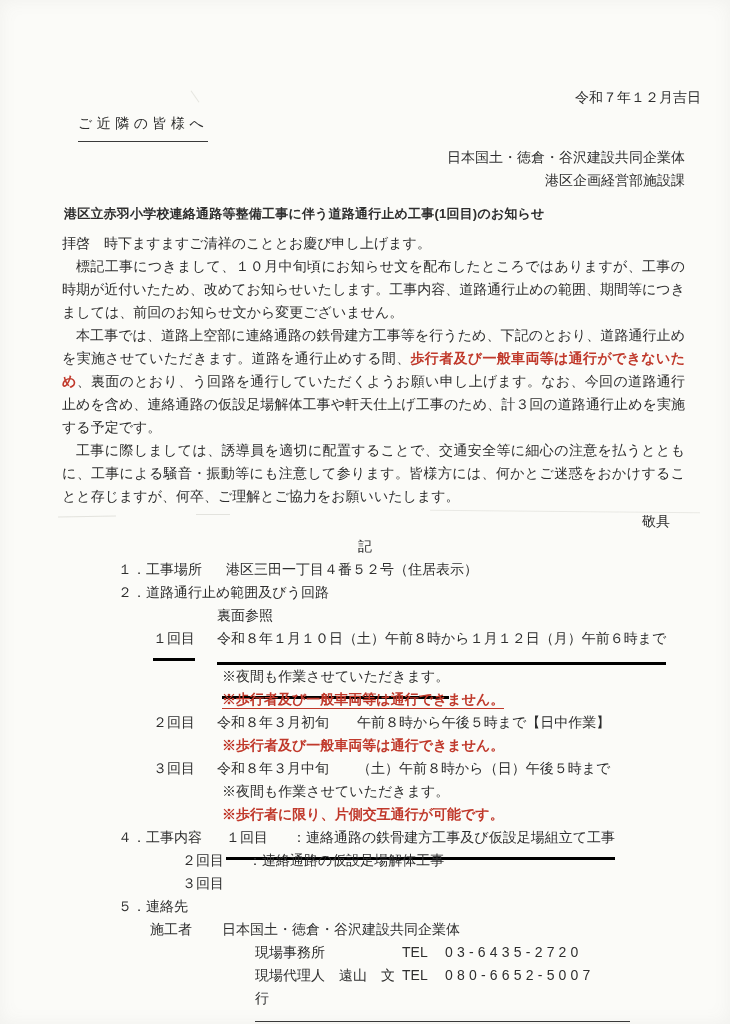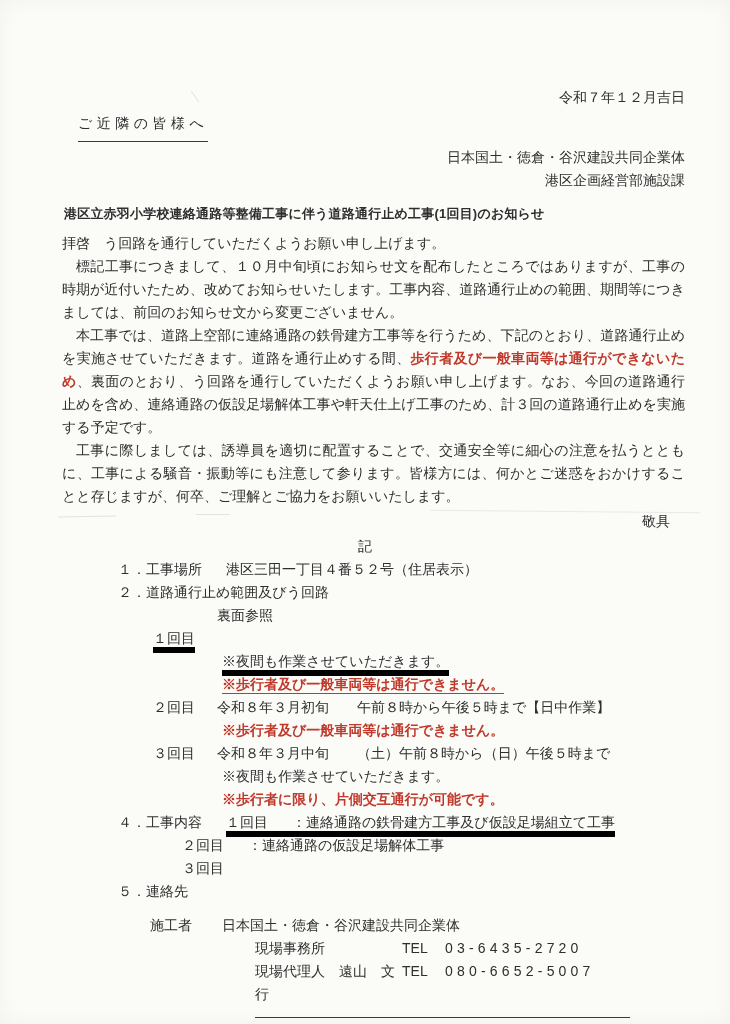--- a/index.html
+++ b/index.html
@@ -6,47 +6,47 @@
   body{
     width:730px;height:1024px;overflow:hidden;
     background:#fbfbf8;
     color:#2e2e2e;
     font-family:"Liberation Serif","DejaVu Serif",serif;
     font-size:14px;
     -webkit-font-smoothing:antialiased;
   }
   .page{position:relative;width:730px;height:1024px;box-shadow:inset 0 0 18px rgba(120,120,110,.08);}
   
-  .date{padding-top:86px;text-align:right;margin-right:45px;line-height:23px;}
+  .date{padding-top:86px;text-align:right;margin-right:29px;line-height:23px;}
   .salutation{margin:6px 0 0 78px;display:inline-block;letter-spacing:.32em;
     border-bottom:1.5px solid #3a3a3a;padding-bottom:8px;line-height:18px;}
   .sender{text-align:right;margin-right:45px;line-height:23px;margin-top:4px;}
   .title{margin:10px 0 6px 64px;font-family:"Liberation Sans","DejaVu Sans",sans-serif;
     font-weight:bold;font-size:13px;letter-spacing:.2px;line-height:24px;}
   
   .para{margin:0 45px 0 62px;line-height:23px;text-align:justify;}
   .para.indent{text-indent:1em;}
   .red{color:#c0392b;}
   .bold{font-weight:bold;}
   .closing{text-align:right;margin-right:60px;line-height:23px;margin-top:2px;}
   .record-mark{text-align:center;line-height:23px;margin-top:2px;}
   
   .num-item{margin-left:118px;line-height:23px;display:flex;}
   .item-gap{margin-left:24px;}
   .sub-center{margin-left:217px;line-height:23px;}
   .warn{border-bottom:1.5px solid #c0392b;padding-bottom:1px;margin-left:2px;}
   .sched-row{margin-left:153px;line-height:23px;display:flex;}
   .sched-label{width:64px;flex:none;}
-  .u-black{border-bottom:6px solid #000000;padding-bottom:1px;}
+  .u-black{border-bottom:3px solid #000000;padding-bottom:12px;}
   .u-red{border-bottom:1px solid #c0392b;padding-bottom:1px;}
   .note-row{margin-left:222px;line-height:23px;}
   .works-row{margin-left:182px;line-height:23px;display:flex;}
   .works-label{width:66px;flex:none;}
   
-  .role-row{margin-left:150px;line-height:23px;display:flex;margin-top:11px;}
+  .role-row{margin-left:150px;line-height:23px;display:flex;}
   .role{width:72px;flex:none;}
   .contact-row{margin-left:255px;line-height:23px;display:flex;width:375px;}
   .contact-left{width:147px;flex:none;}
   .tel-label{width:43px;flex:none;font-family:"Liberation Sans","DejaVu Sans",sans-serif;}
   .tel{letter-spacing:.3em;font-family:"Liberation Sans","DejaVu Sans",sans-serif;}
   .u-row{border-bottom:1px solid #3a3a3a;padding-bottom:11px;}
   
   .artifact{position:absolute;background:#cfcfc8;height:1px;opacity:.55;}
   .a1{left:58px;top:516px;width:58px;transform:rotate(-1.2deg);}
   .a2{left:196px;top:514px;width:34px;}
@@ -69,21 +69,21 @@
     <span class="salutation">ご近隣の皆様へ</span>
   </div>
 
   <div class="sender">
     <div>日本国土・徳倉・谷沢建設共同企業体</div>
     <div>港区企画経営部施設課</div>
   </div>
 
   <div class="title">港区立赤羽小学校連絡通路等整備工事に伴う道路通行止め工事(1回目)のお知らせ</div>
 
-  <p class="para">拝啓　う回路を通行していただくようお願い申し上げます。</p>
+  <p class="para">拝啓　時下ますますご清祥のこととお慶び申し上げます。</p>
   <p class="para indent">標記工事につきまして、１０月中旬頃にお知らせ文を配布したところではありますが、工事の時期が近付いたため、改めてお知らせいたします。工事内容、道路通行止めの範囲、期間等につきましては、前回のお知らせ文から変更ございません。</p>
   <p class="para indent"><span>本工事では、道路上空部に連絡通路の鉄骨建方工事等を行うため、下記のとおり、道路通行止めを実施させていただきます。道路を通行止めする間、</span><span class="red bold">歩行者及び一般車両等は通行ができないため</span><span>、裏面のとおり、う回路を通行していただくようお願い申し上げます。なお、今回の道路通行止めを含め、連絡通路の仮設足場解体工事や軒天仕上げ工事のため、計３回の道路通行止めを実施する予定です。</span></p>
   <p class="para indent">工事に際しましては、誘導員を適切に配置することで、交通安全等に細心の注意を払うとともに、工事による騒音・振動等にも注意して参ります。皆様方には、何かとご迷惑をおかけすることと存じますが、何卒、ご理解とご協力をお願いいたします。</p>
 
   <div class="closing">敬具</div>
 
   <div class="record-mark">記</div>
 
   <div class="num-item">
     <span>１．工事場所</span>
@@ -91,20 +91,21 @@
   </div>
 
   <div class="num-item">
     <span>２．道路通行止め範囲及びう回路</span>
   </div>
   <div class="sub-center">裏面参照</div>
 
 
   <div class="sched-row">
     <span class="sched-label"><span class="u-black">１回目</span></span>
+    <span class="u-black">令和８年１月１０日（土）午前８時から１月１２日（月）午前６時まで</span>
   </div>
   <div class="note-row"><span class="u-black">※夜間も作業させていただきます。</span></div>
   <div class="note-row red bold"><span class="u-red">※歩行者及び一般車両等は通行できません。</span></div>
 
   <div class="sched-row">
     <span class="sched-label">２回目</span>
     <span>令和８年３月初旬　　午前８時から午後５時まで【日中作業】</span>
   </div>
   <div class="note-row red bold">※歩行者及び一般車両等は通行できません。</div>
 

